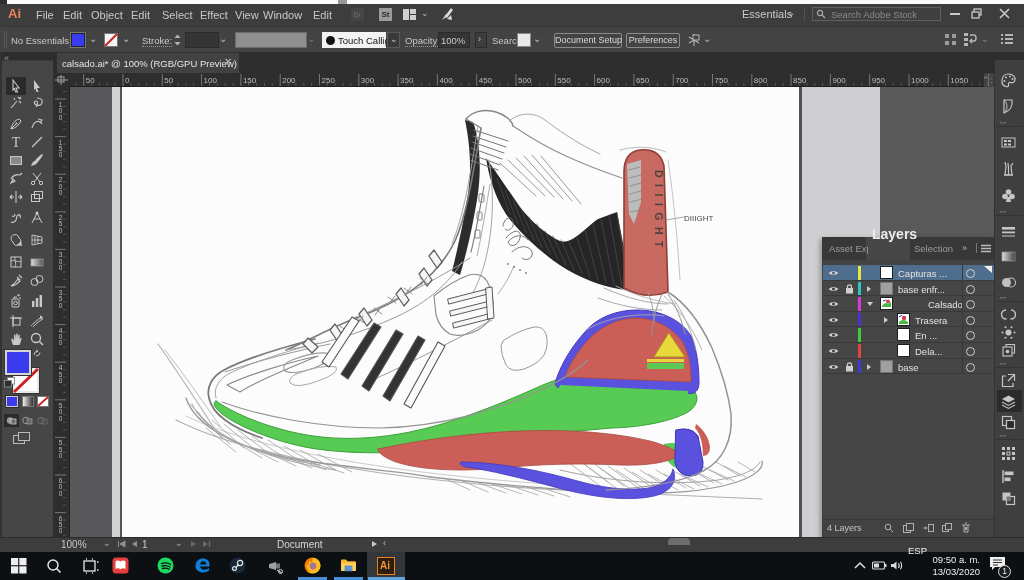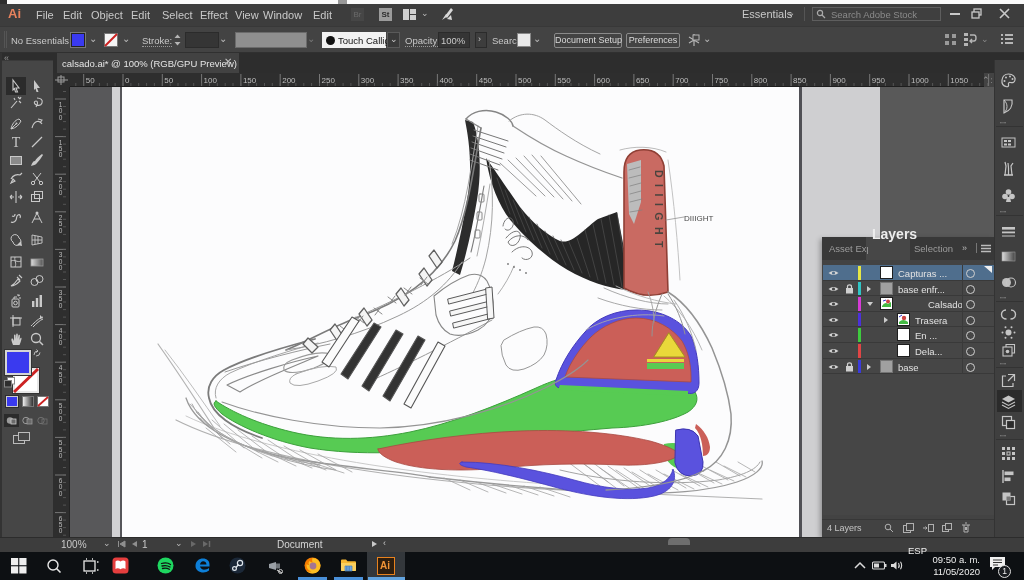--- a/index.html
+++ b/index.html
@@ -1090,21 +1090,21 @@
     </svg>
   </div>
 <div class="a" style="left:890px;top:560px;width:14px;height:11px">
     <svg width="14" height="11">
       <path d="M1 4 L3.5 4 L6.5 1.5 L6.5 9.5 L3.5 7 L1 7 Z" fill="#dadada"></path>
       <path d="M8.5 3 Q10 5.5 8.5 8 M10.5 1.8 Q12.8 5.5 10.5 9.2" stroke="#dadada" fill="none" stroke-width="1.1"></path>
     </svg>
   </div>
 <div class="a tx" style="left:908px;top:545px;color:#eee;font-size:9.5px;font-weight:normal">ESP</div>
 <div class="a tx" style="left:920px;top:554px;width:60px;text-align:right;color:#eee;font-size:9.5px">09:50 a. m.</div>
-<div class="a tx" style="left:920px;top:566px;width:60px;text-align:right;color:#eee;font-size:9.5px">11/05/2020</div>
+<div class="a tx" style="left:920px;top:566px;width:60px;text-align:right;color:#eee;font-size:9.5px">13/03/2020</div>
 <div class="a" style="left:989px;top:556px;width:17px;height:15px">
     <svg width="17" height="15">
       <path d="M1 1 L16 1 L16 11 L6 11 L3 14 L3 11 L1 11 Z" fill="#f0f0f0"></path>
       <path d="M4 4 L13 4 M4 6.5 L13 6.5 M4 9 L9 9" stroke="#333" stroke-width="1"></path>
     </svg>
   </div>
 <div class="a" style="left:998px;top:565px;width:13px;height:13px;border:1.4px solid #ddd;border-radius:50%;background:#1a1d21;color:#eee;font-size:8.5px;text-align:center;line-height:10px">1</div>
 <div class="a" style="left:122px;top:87px;width:677px;height:450px">
 <svg width="677" height="450" viewBox="122 87 677 450" fill="none">
 <g stroke-linecap="round" stroke-linejoin="round">

